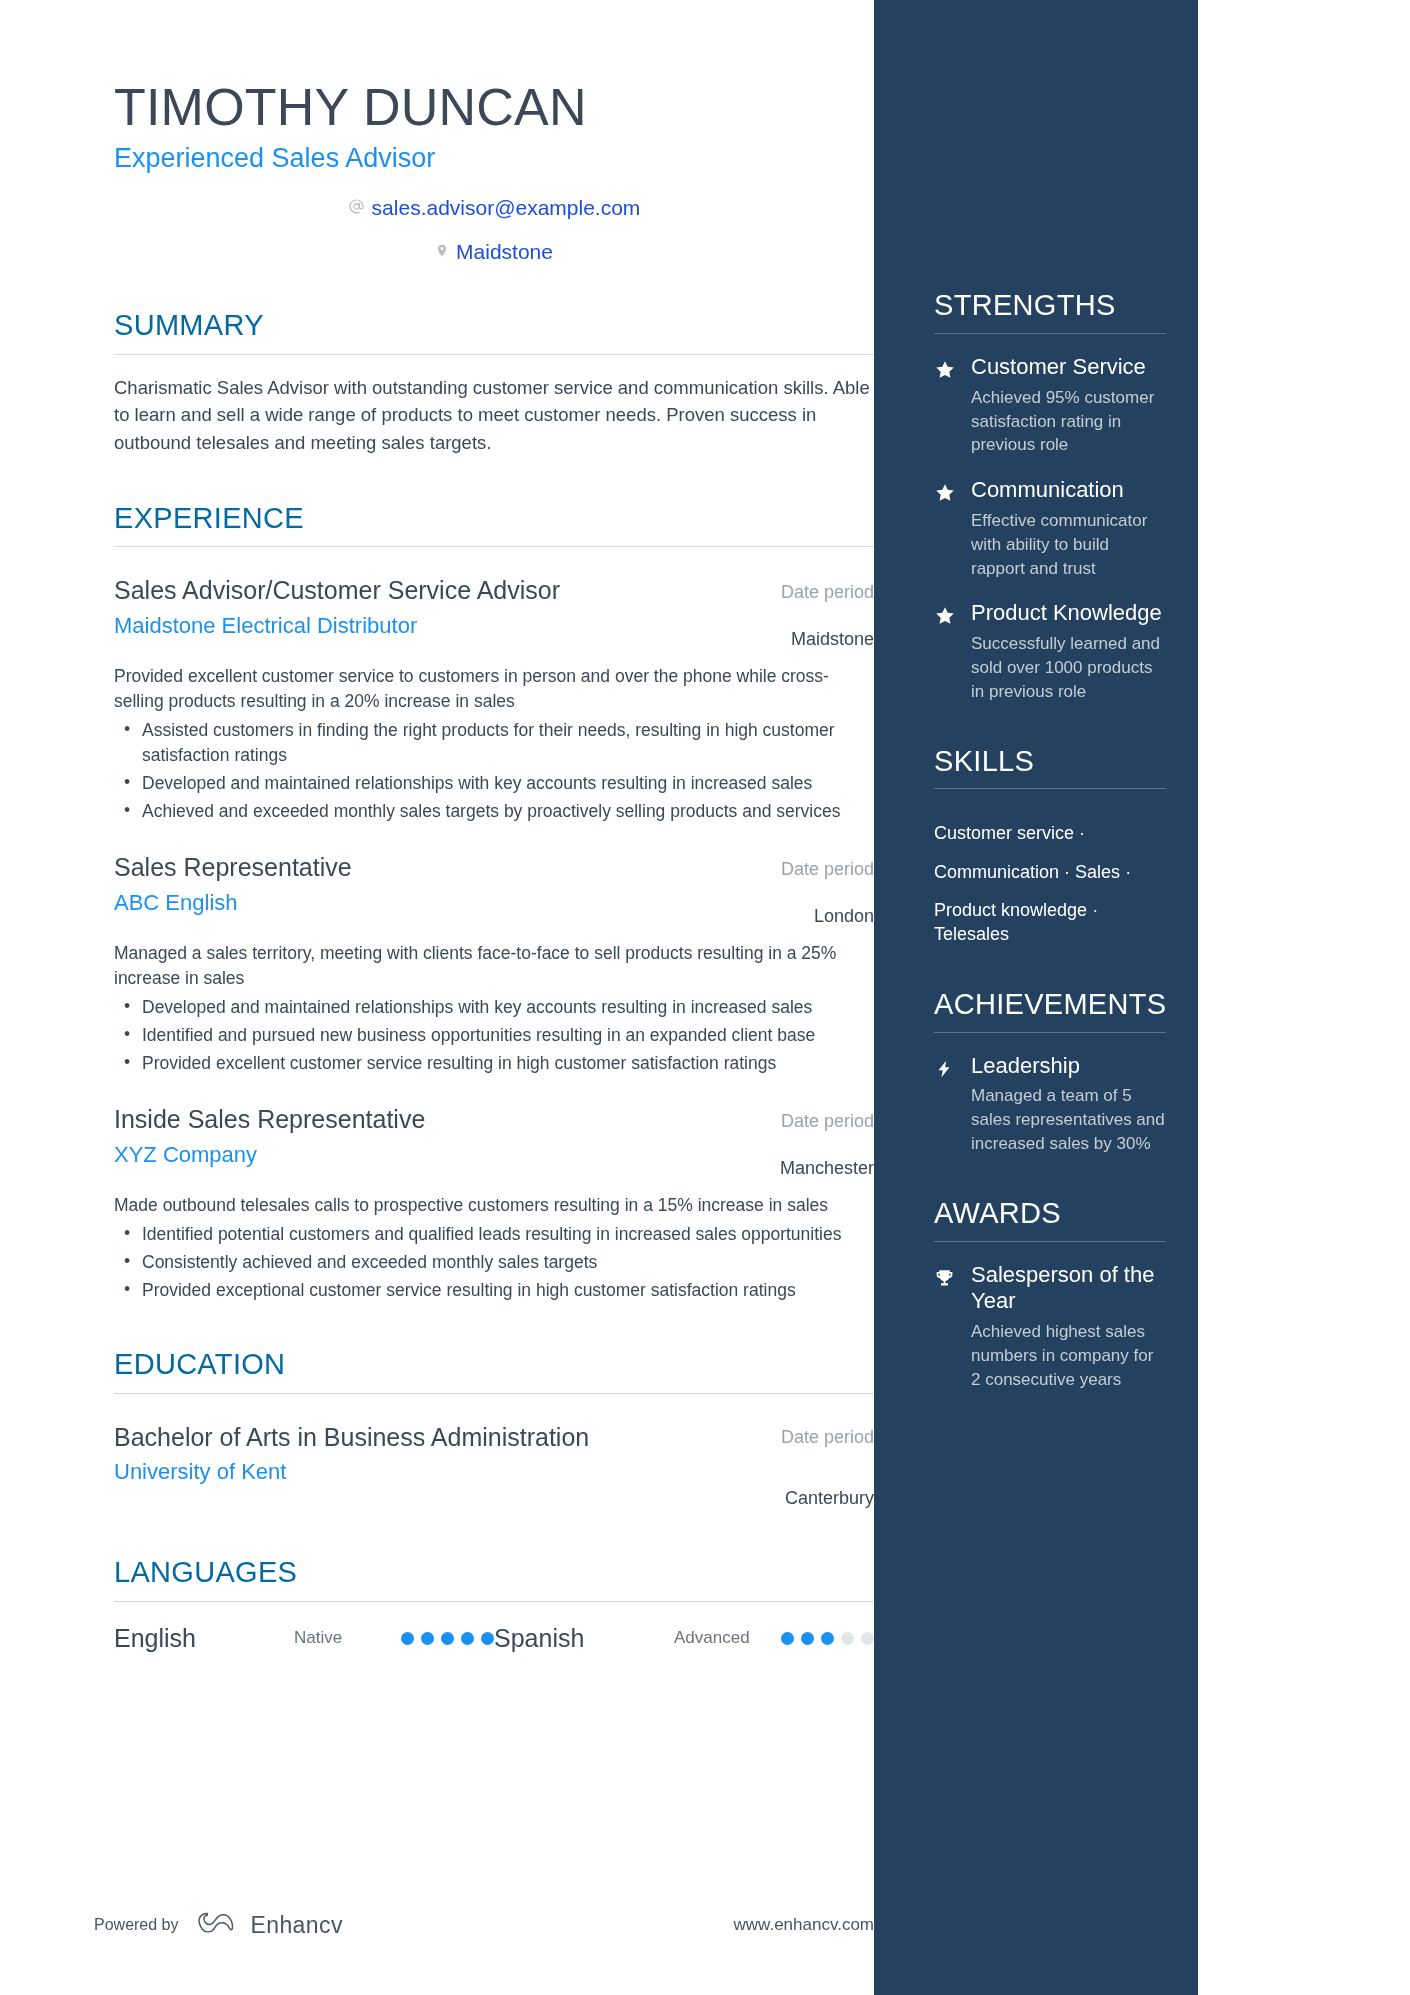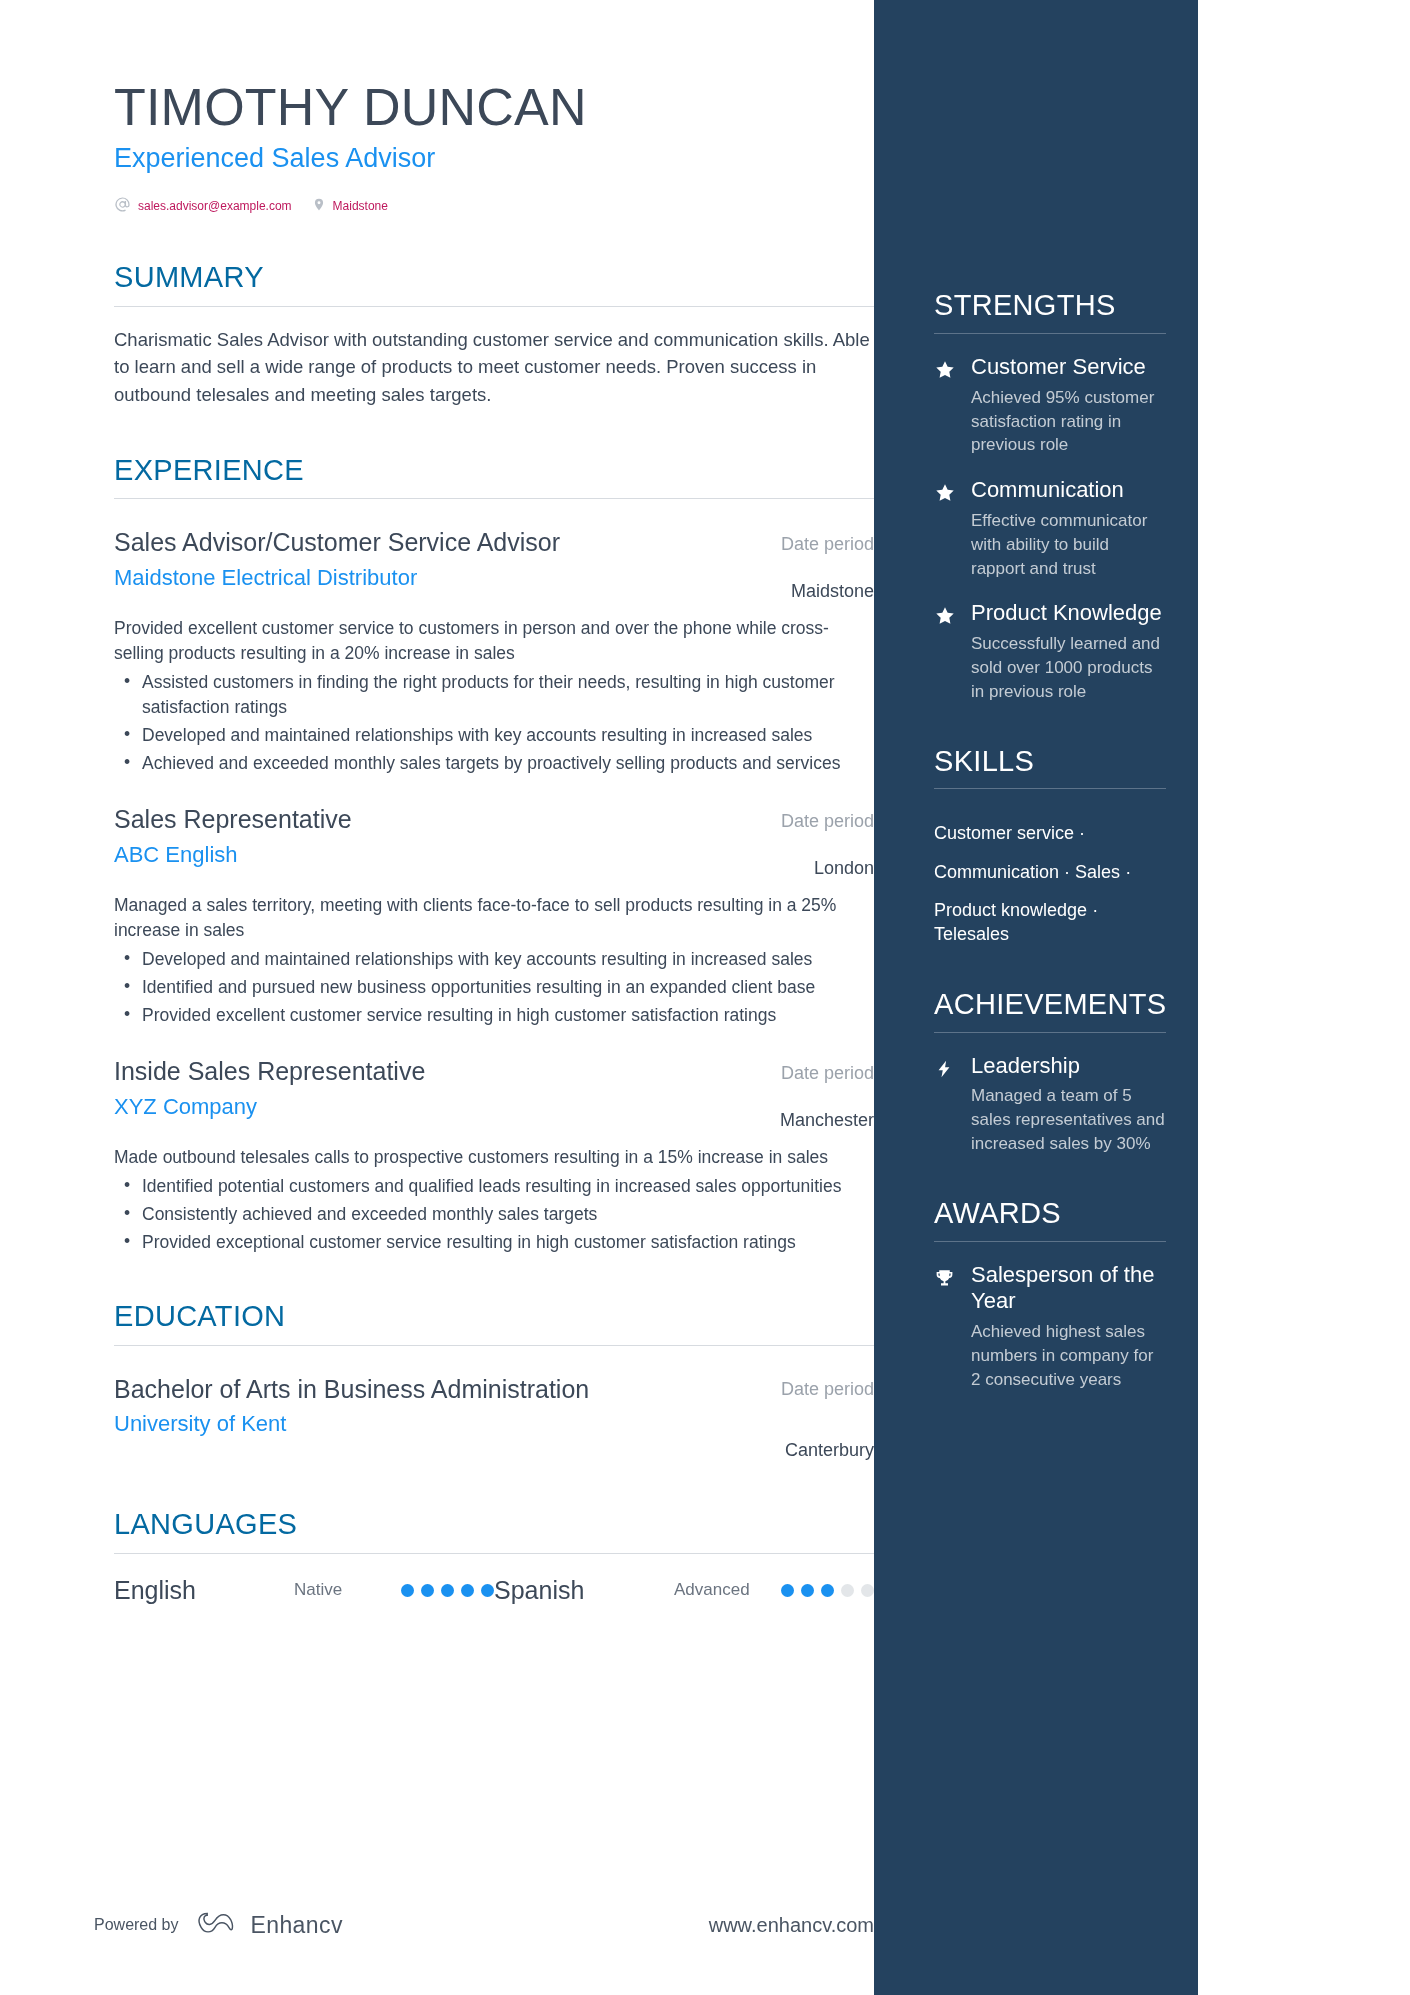--- a/index.html
+++ b/index.html
@@ -40,22 +40,23 @@
     color: #1a91f0;
     margin-top: 6px;
     line-height: 1.25;
   }
 
   .contact-row {
     margin-top: 20px;
     display: flex;
     align-items: center;
     gap: 20px;
-    font-size: 12px;
-    color: #be185d;
+    font-size: 21px;
+    color: #1d4ed8;
+    flex-direction: column;
   }
   .contact-item { display: flex; align-items: center; gap: 7px; }
   .contact-item svg { flex: none; fill: #b9bfc7; }
 
   .section { margin-top: 46px; }
   .section-title {
     font-size: 29px;
     font-weight: 400;
     color: #0369a1;
     letter-spacing: 0.3px;
@@ -176,21 +177,21 @@
     align-items: center;
     font-size: 16px;
     color: #4a5563;
   }
   .powered { display: flex; align-items: center; gap: 16px; }
   .brand-name {
     font-size: 23px;
     color: #4a5563;
     letter-spacing: 0.4px;
   }
-  .footer-url { margin-left: auto; font-size: 20px; color: #4a5563; }
+  .footer-url { margin-left: auto; font-size: 17px; color: #4a5563; }
 
   
   .side-col {
     width: 490px;
     background: #24425f;
     padding: 290px 62px 0 60px;
     color: #ffffff;
   }
   .side-section + .side-section { margin-top: 42px; }
   .side-title {

